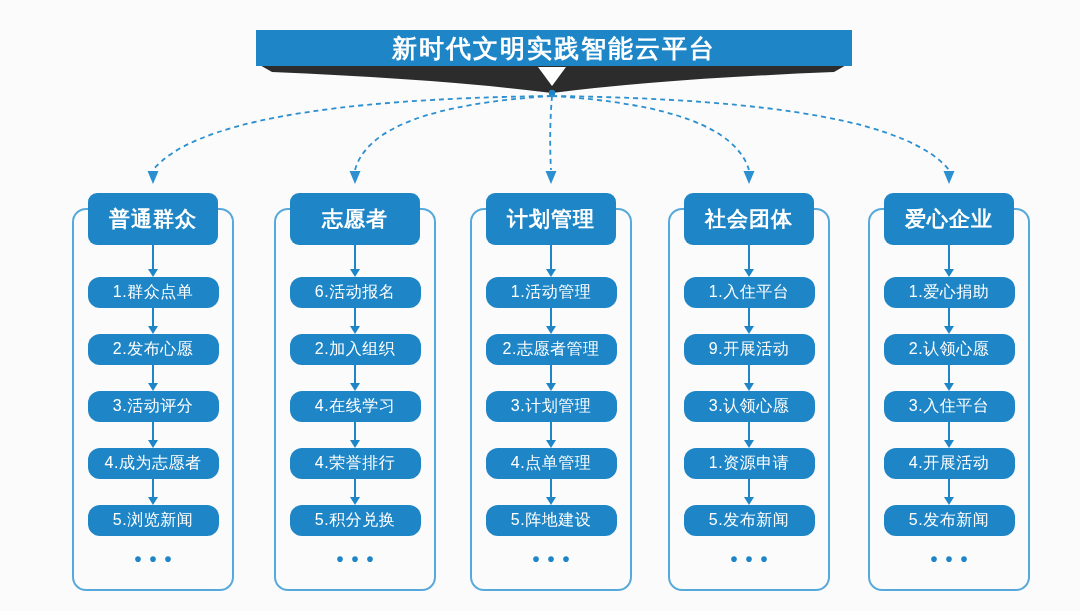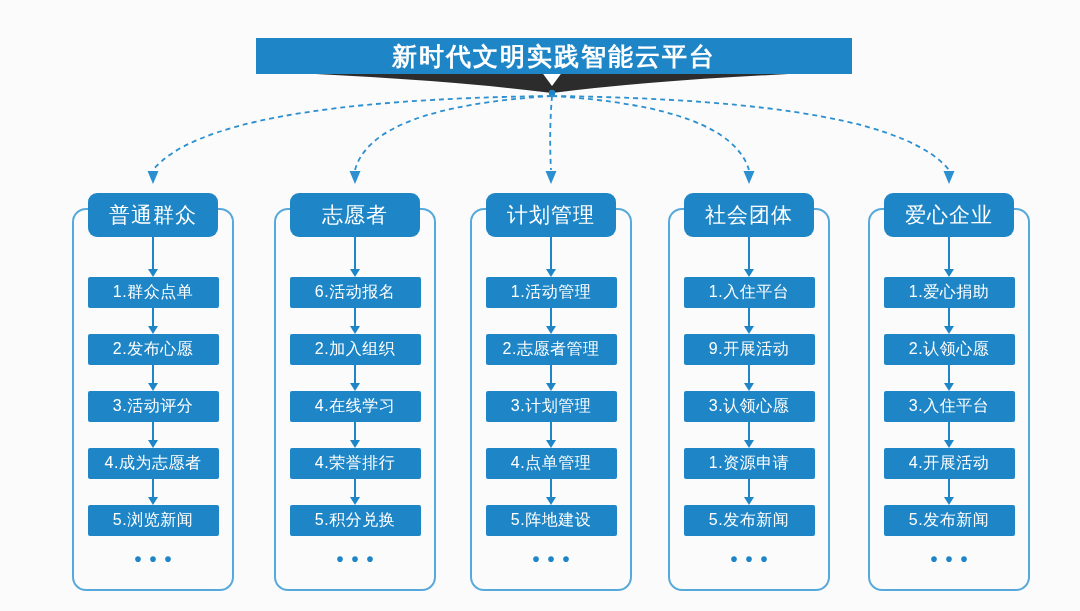--- a/index.html
+++ b/index.html
@@ -10,47 +10,46 @@
   }
   .stage{position:absolute;inset:0;}
 
   
   .banner{
     position:absolute;left:256px;top:30px;width:596px;height:36px;
     background:#1E86C7;color:#ffffff;
     display:flex;align-items:center;justify-content:center;
     font-size:25px;font-weight:bold;letter-spacing:2px;
     z-index:3;
-    margin-top:8px;
   }
 
   
   svg.overlay{position:absolute;left:0;top:0;z-index:2;pointer-events:none;}
 
   
   .column{
     position:absolute;top:208px;width:162px;height:383px;
     border:2px solid #57A9DB;border-radius:14px;
     box-sizing:border-box;background:transparent;z-index:4;
   }
   .col-1{left:72px}.col-2{left:274px}.col-3{left:470px}.col-4{left:668px}.col-5{left:868px}
 
   .col-header{
     position:absolute;top:-17px;left:50%;transform:translateX(-50%);
-    width:130px;height:44px;background:#1E86C7;border-radius:9px;
-    color:#fff;font-weight:normal;font-size:21px;letter-spacing:1px;
+    width:130px;height:52px;background:#1E86C7;border-radius:9px;
+    color:#fff;font-weight:bold;font-size:21px;letter-spacing:1px;
     display:flex;align-items:center;justify-content:center;
     white-space:nowrap;
   }
   .col-body{
     position:absolute;top:27px;left:0;right:0;
     display:flex;flex-direction:column;align-items:center;
   }
   .item{
-    width:131px;height:31px;background:#1E86C7;border-radius:2px;
+    width:131px;height:31px;background:#1E86C7;border-radius:12px;
     color:#fff;font-size:16px;letter-spacing:0.5px;
     display:flex;align-items:center;justify-content:center;
     white-space:nowrap;flex:none;
   }
   .varrow{display:flex;flex-direction:column;align-items:center;flex:none;}
   .varrow.lg{height:40px}
   .varrow.sm{height:26px}
   .vline{width:2.5px;flex:1;background:#1E86C7;}
   .vhead{
     width:0;height:0;flex:none;

